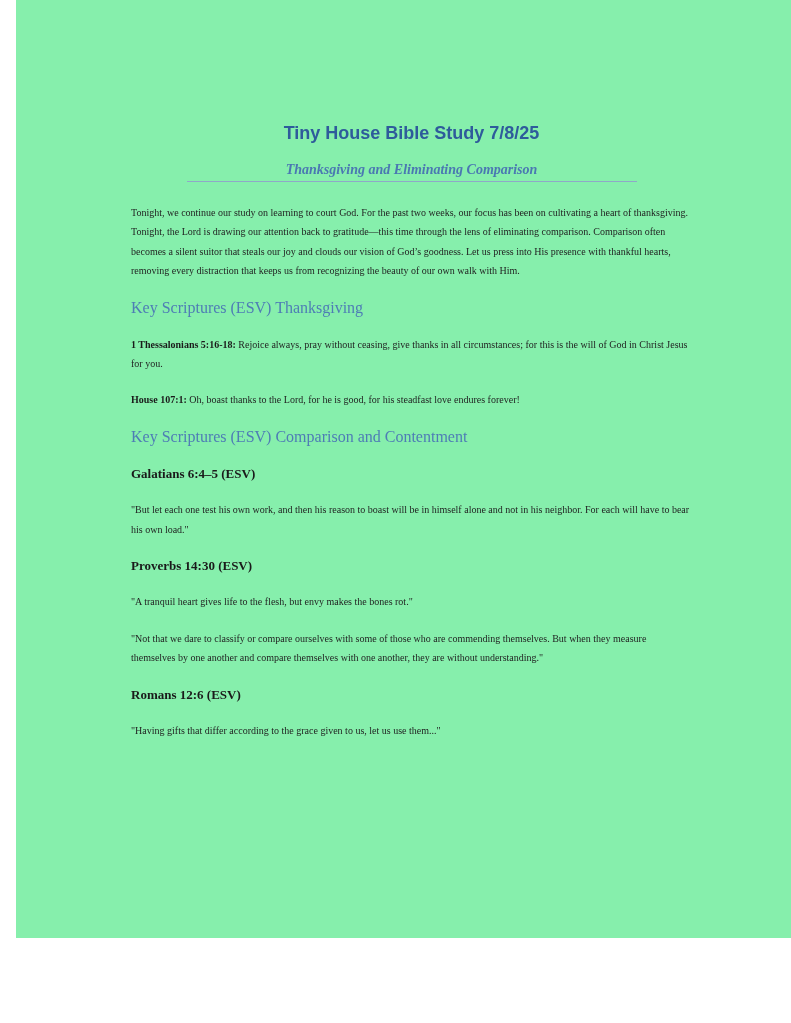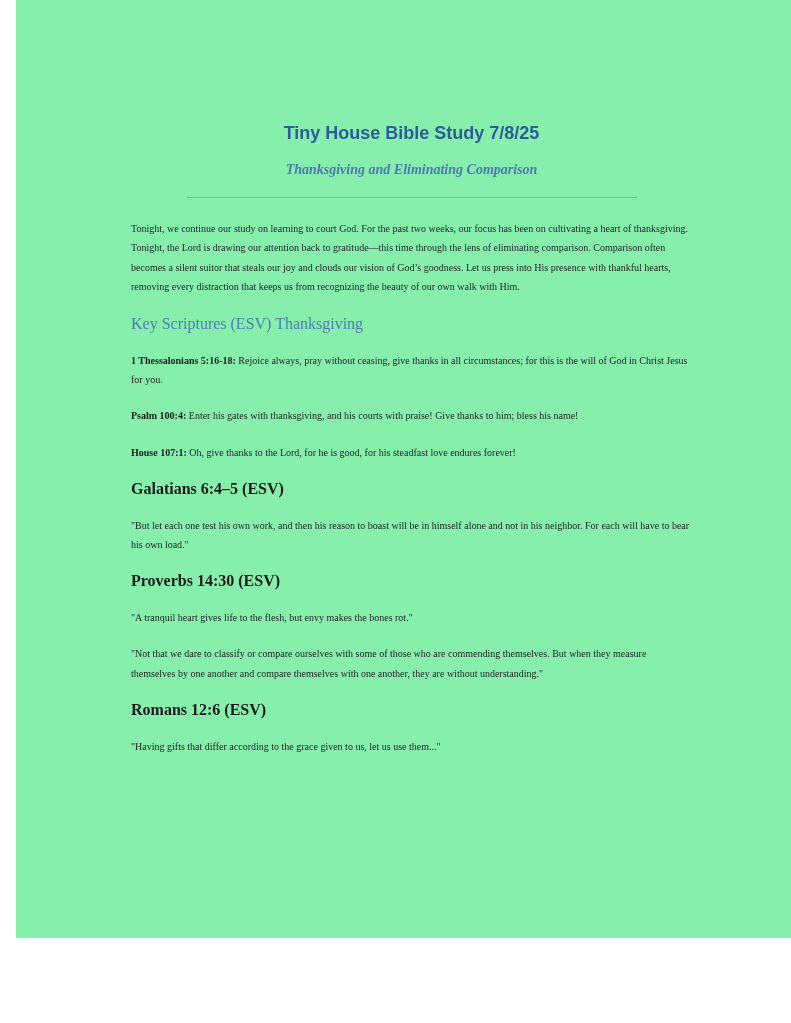--- a/index.html
+++ b/index.html
@@ -27,21 +27,21 @@
     font-weight: bold;
     color: #2e5b9b;
     text-align: center;
     line-height: 23px;
     margin-bottom: 16px;
   }
   .subtitle-wrap {
     width: 450px;
     margin: 0 auto 21px auto;
     border-bottom: 1px solid #8fa8c8;
-    padding-bottom: 18px;
+    padding-bottom: 2px;
   }
   .doc-subtitle {
     font-family: "Liberation Serif", serif;
     font-size: 14px;
     font-weight: bold;
     font-style: italic;
     color: #4a78b2;
     text-align: center;
     line-height: 18px;
   }
@@ -58,21 +58,21 @@
     color: #4e7db5;
     line-height: 19px;
     margin: 1px 0 18px 0;
   }
   p.body-par strong, p.ref-par strong {
     font-weight: bold;
     color: #1a1a1a;
     text-align: center;
   }
   p.ref-par {
-    font-size: 16px;
+    font-size: 13px;
     line-height: 19.4px;
     margin-bottom: 17px;
     font-weight: bold;
     color: #1a1a1a;
   }
 </style>
 </head>
 <body>
 
 <div class="page">
@@ -86,30 +86,27 @@
 
     <p class="body-par">Tonight, we continue our study on learning to court God. For the past two weeks, our focus has been on cultivating a heart of thanksgiving. Tonight, the Lord is drawing our attention back to gratitude—this time through the lens of eliminating comparison. Comparison often becomes a silent suitor that steals our joy and clouds our vision of God’s goodness. Let us press into His presence with thankful hearts, removing every distraction that keeps us from recognizing the beauty of our own walk with Him.</p>
 
     <h3 class="section-heading">Key Scriptures (ESV) Thanksgiving</h3>
 
     <p class="body-par">
       <strong>1 Thessalonians 5:16-18:</strong>
       <span>Rejoice always, pray without ceasing, give thanks in all circumstances; for this is the will of God in Christ Jesus for you.</span>
     </p>
 
-    <p class="body-par">
-      <strong>Psalm 100:4:</strong>
-      <span>Enter his gates with thanksgiving, and his courts with praise! Give thanks to him; bless his name!</span>
-    </p>
 
     <p class="body-par">
       <strong>House 107:1:</strong>
-      <span>Oh, give thanks to the Lord, for he is good, for his steadfast love endures forever!</span>
+      <span>Oh, boast thanks to the Lord, for he is good, for his steadfast love endures forever!</span>
     </p>
 
+    <h3 class="section-heading">Key Scriptures (ESV) Comparison and Contentment</h3>
 
     <p class="ref-par">
       <strong>Galatians 6:4–5 (ESV)</strong>
     </p>
     <p class="body-par">"But let each one test his own work, and then his reason to boast will be in himself alone and not in his neighbor. For each will have to bear his own load."</p>
 
     <p class="ref-par">
       <strong>Proverbs 14:30 (ESV)</strong>
     </p>
     <p class="body-par">"A tranquil heart gives life to the flesh, but envy makes the bones rot."</p>

